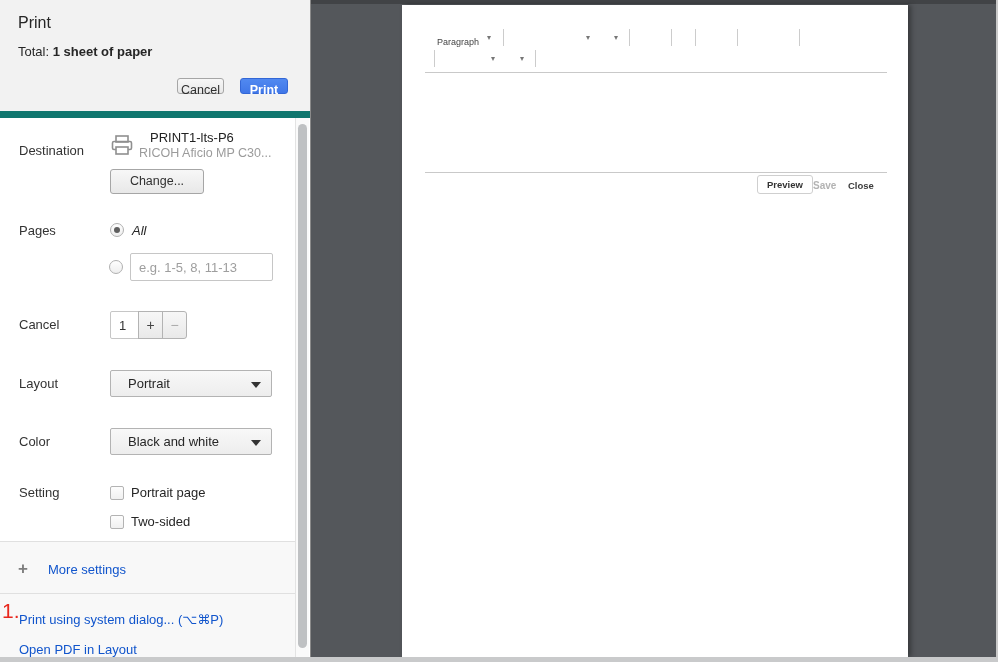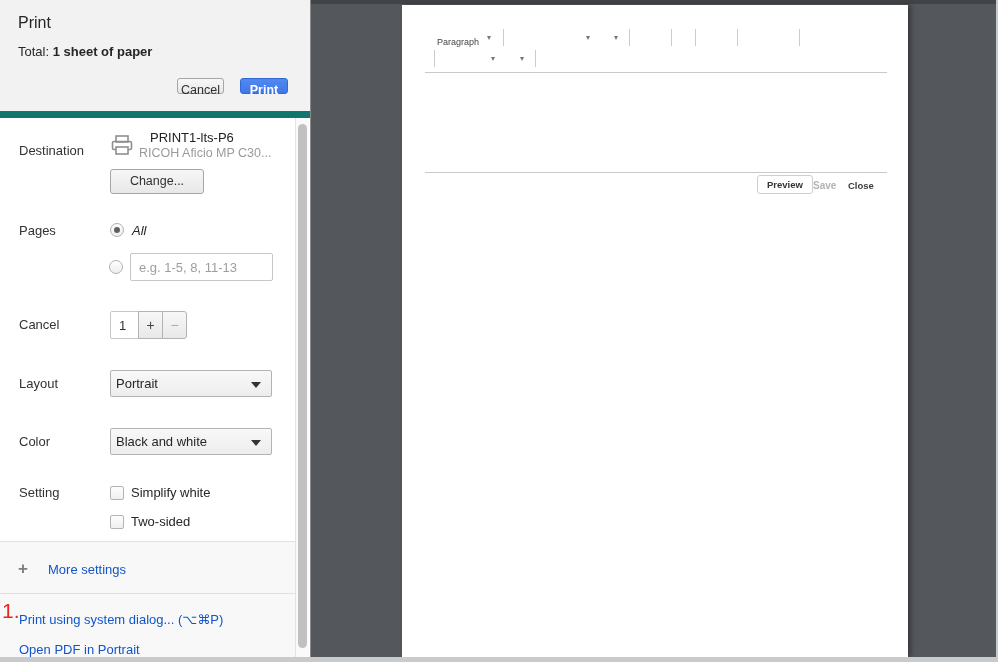--- a/index.html
+++ b/index.html
@@ -59,21 +59,21 @@
   .stepper-btn{
     position:absolute;top:311px;width:25px;height:28px;box-sizing:border-box;
     background:linear-gradient(#f7f7f7,#e9e9e9);border:1px solid #b3b3b3;
     font-size:14px;text-align:center;line-height:26px;color:#444;
   }
   .step-plus{left:138px;border-radius:0;}
   .step-minus{left:162px;border-radius:0 3px 3px 0;color:#aaa;}
   .select{
     position:absolute;left:110px;width:162px;height:27px;box-sizing:border-box;
     background:linear-gradient(#f8f8f8,#ededed);border:1px solid #b3b3b3;border-radius:2px;
-    font-size:13px;color:#262626;line-height:25px;padding-left:5px;
+    font-size:13px;color:#262626;line-height:25px;padding-left:17px;
   }
   .select .dd-caret{
     position:absolute;right:10px;top:11px;width:0;height:0;
     border-left:5px solid transparent;border-right:5px solid transparent;
     border-top:6px solid #333;
   }
   .checkbox{
     position:absolute;left:110px;width:14px;height:14px;box-sizing:border-box;
     border:1px solid #b3b3b3;border-radius:2px;background:linear-gradient(#fdfdfd,#f0f0f0);
   }
@@ -163,31 +163,31 @@
   </div>
 
   <div class="row-label" style="top:434px;">Color</div>
   <div class="select" style="top:428px;">
     <span>Black and white</span>
     <span class="dd-caret"></span>
   </div>
 
   <div class="row-label" style="top:485px;">Setting</div>
   <div class="checkbox" style="top:486px;"></div>
-  <div class="opt-text" style="left:131px;top:485px;">Simplify white</div>
+  <div class="opt-text" style="left:131px;top:485px;">Portrait page</div>
   <div class="checkbox" style="top:515px;"></div>
   <div class="opt-text" style="left:131px;top:514px;">Two-sided</div>
 
   <div class="footer-area">
     <div class="plus-icon">+</div>
     <div class="link more-settings">More settings</div>
     <div class="footer-divider"></div>
     <div class="annotation">1.</div>
     <div class="link sysdlg">Print using system dialog... (⌥⌘P)</div>
-    <div class="link openpdf">Open PDF in Portrait</div>
+    <div class="link openpdf">Open PDF in Layout</div>
   </div>
 
   <div class="scroll-track">
     <div class="scroll-thumb"></div>
   </div>
 </div>
 
 <div class="preview-area">
   <div class="preview-top-strip"></div>
 

